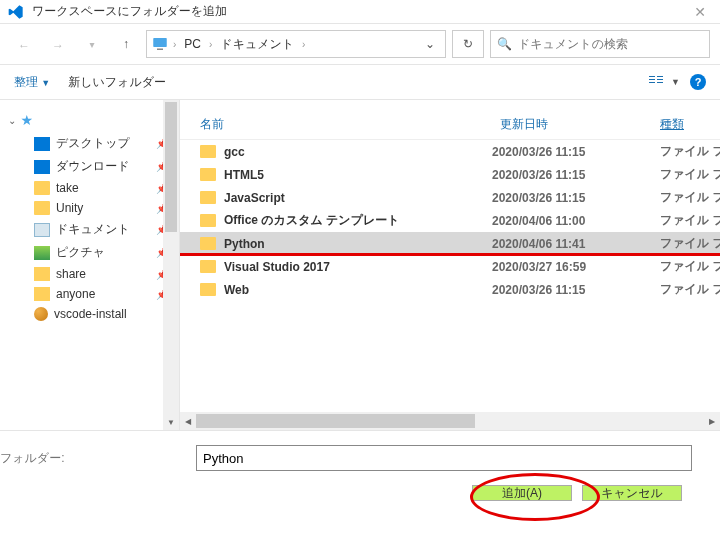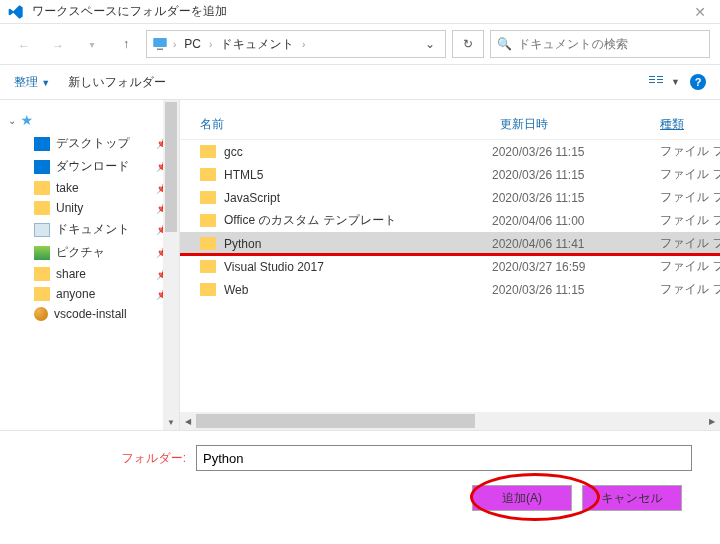--- a/index.html
+++ b/index.html
@@ -52,40 +52,40 @@
 .sb-scroll .thumb { position:absolute; left:2px; right:2px; top:2px; height:130px; background:#ccc; }
 .sb-scroll .arr { position:absolute; left:0; right:0; height:16px; display:flex; align-items:center; justify-content:center; color:#666; font-size:8px; }
 .sb-scroll .arr.up { top:0; }
 .sb-scroll .arr.dn { bottom:0; }
 
 .filelist { flex: 1; position: relative; display:flex; flex-direction:column;margin-top:10px; }
 .fl-header { display: flex; padding: 6px 0 6px 20px; color: #1a6fb0; border-bottom: 1px solid #eee; }
 .fl-header .c-name { flex: 1; }
 .fl-header .c-date { width: 160px; }
 .fl-header .c-type { width: 60px; text-decoration: underline; }
-.fl-body { flex:1; overflow:hidden; }
+.fl-body { flex:1; overflow:hidden;font-weight:bold; }
 .fl-row { display: flex; align-items: center; padding: 3px 0 3px 20px; gap: 8px; position:relative; }
 .fl-row.selected { background: #d8d8d8; }
 .fl-row .fico { width: 16px; height: 13px; background: #ffd05b; border-radius: 1px; }
 .fl-row .fname { flex: 1; color: #333; }
 .fl-row .fdate { width: 160px; color: #666; }
 .fl-row .ftype { width: 60px; color: #666; white-space: nowrap; overflow: hidden; }
 .redline { position:absolute; left:0; right:0; bottom:-1px; height:3px; background:#e20000; }
 
 .fl-hscroll { height: 18px; background:#f0f0f0; display:flex; align-items:center; }
 .fl-hscroll .harr { width:16px; text-align:center; color:#666; font-size:8px; }
 .fl-hscroll .htrack { flex:1; height:14px; position:relative; }
 .fl-hscroll .hthumb { position:absolute; left:0; width:55%; top:0; bottom:0; background:#ccc; }
 
 .bottom { padding: 14px 20px 14px 0; border-top: 1px solid #e5e5e5; }
 .frow { display: flex; align-items: center; margin-bottom: 14px; }
-.frow .flabel { width: 196px; text-align: right; padding-right: 10px; color: #ef4444; padding-left: 34px; }
+.frow .flabel { width: 196px; text-align: left; padding-right: 10px; color: #737373; }
 .frow input { flex: 1; height: 26px; border: 1px solid #888; padding: 0 6px; font-size: 13px; margin-right: 8px; }
 .btns { display: flex; justify-content: flex-end; gap: 10px; padding-right: 18px; position: relative; }
-.btn { width: 100px; height: 26px; border: 1px solid #aaa; background: #d946ef; color: #333; display: flex; align-items: center; justify-content: center; cursor: pointer; }
+.btn { width: 100px; height: 16px; border: 1px solid #aaa; background: #bef264; color: #333; display: flex; align-items: center; justify-content: center; cursor: pointer; }
 .ellipse { position:absolute; width: 130px; height: 48px; border: 3px solid #e20000; border-radius: 50%; right: 100px; top: -12px; pointer-events:none; }
 
 svg { display: block; }
 </style>
 </head>
 <body>
 
 <div class="titlebar">
   <span class="vsicon">
     <svg viewBox="0 0 24 24" width="16" height="16">

